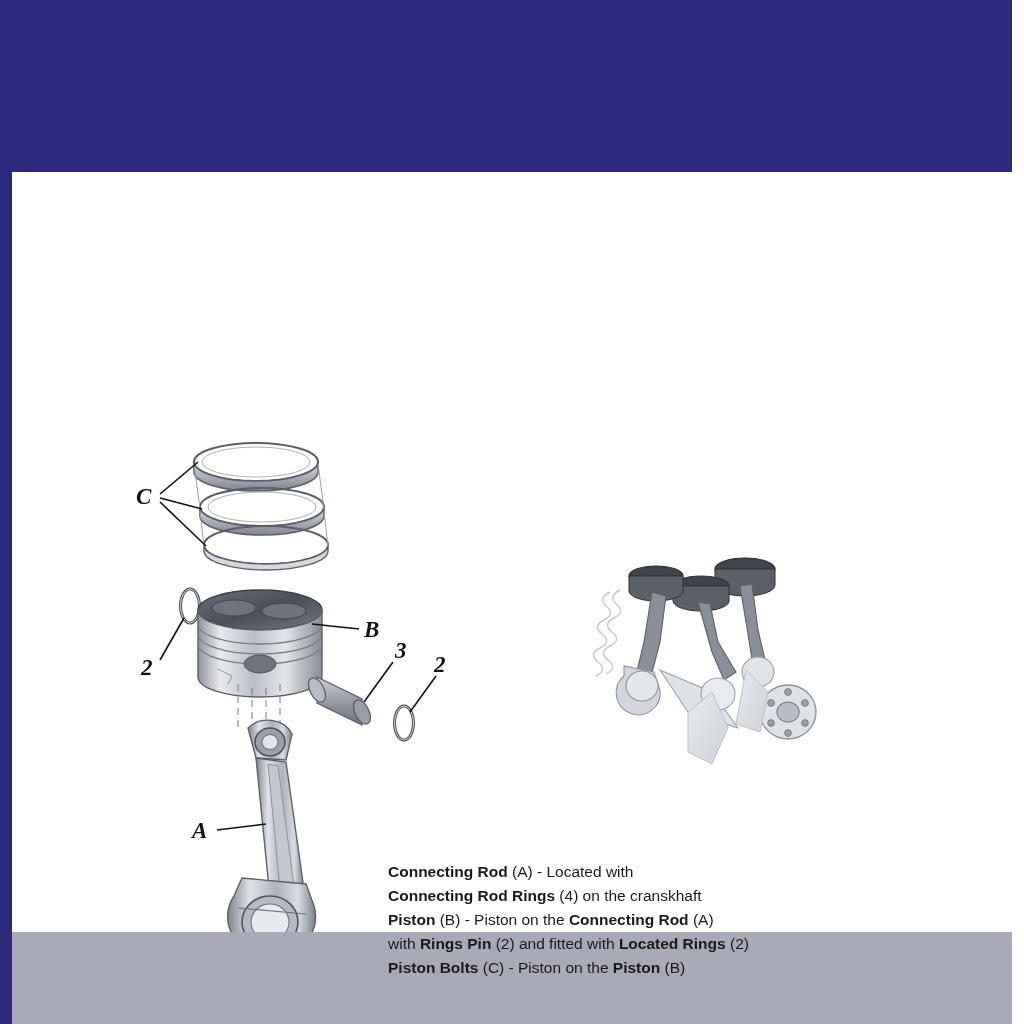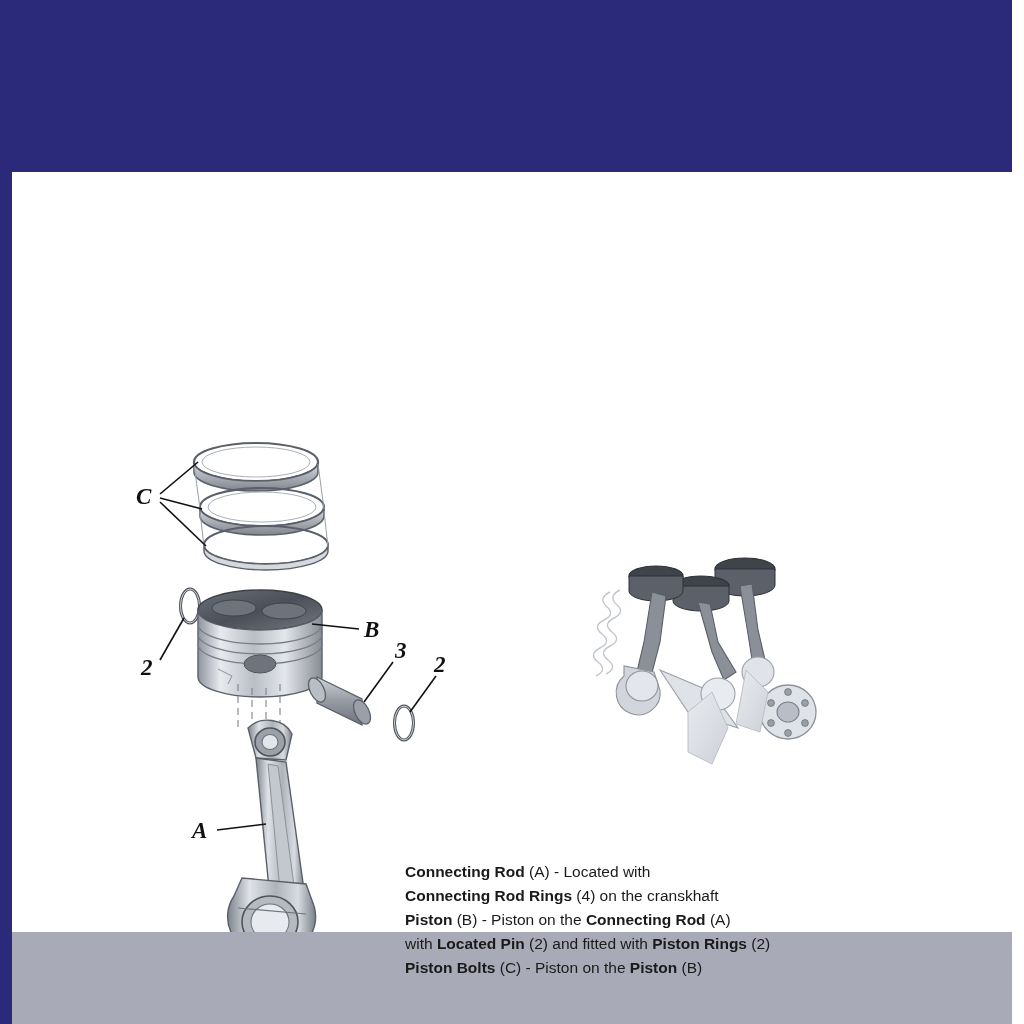--- a/index.html
+++ b/index.html
@@ -53,21 +53,21 @@
   svg.art {
     position: absolute;
     left: 0; top: 0;
     width: 1000px;
     height: 760px;
     display: block;
   }
   
   .caption {
     position: absolute;
-    left: 393px;
+    left: 376px;
     top: 688px;
     width: 480px;
     font-size: 15.5px;
     line-height: 24px;
     color: #1a1a1a;
     font-family: "Liberation Sans", sans-serif;
   }
   .caption .b { font-weight: bold; }
   .caption .line { white-space: nowrap; }
 
@@ -304,20 +304,20 @@
       <div class="line">
         <span class="b">Connecting Rod</span><span> (A) - Located with</span>
       </div>
       <div class="line">
         <span class="b">Connecting Rod Rings</span><span> (4) on the cranskhaft</span>
       </div>
       <div class="line">
         <span class="b">Piston</span><span> (B) - Piston on the </span><span class="b">Connecting Rod</span><span> (A)</span>
       </div>
       <div class="line">
-        <span>with </span><span class="b">Located Pin</span><span> (2) and fitted with </span><span class="b">Piston Rings</span><span> (2)</span>
+        <span>with </span><span class="b">Rings Pin</span><span> (2) and fitted with </span><span class="b">Located Rings</span><span> (2)</span>
       </div>
       <div class="line">
         <span class="b">Piston Bolts</span><span> (C) - Piston on the </span><span class="b">Piston</span><span> (B)</span>
       </div>
     </div>
   </div>
 </div>
 
 </body></html>

